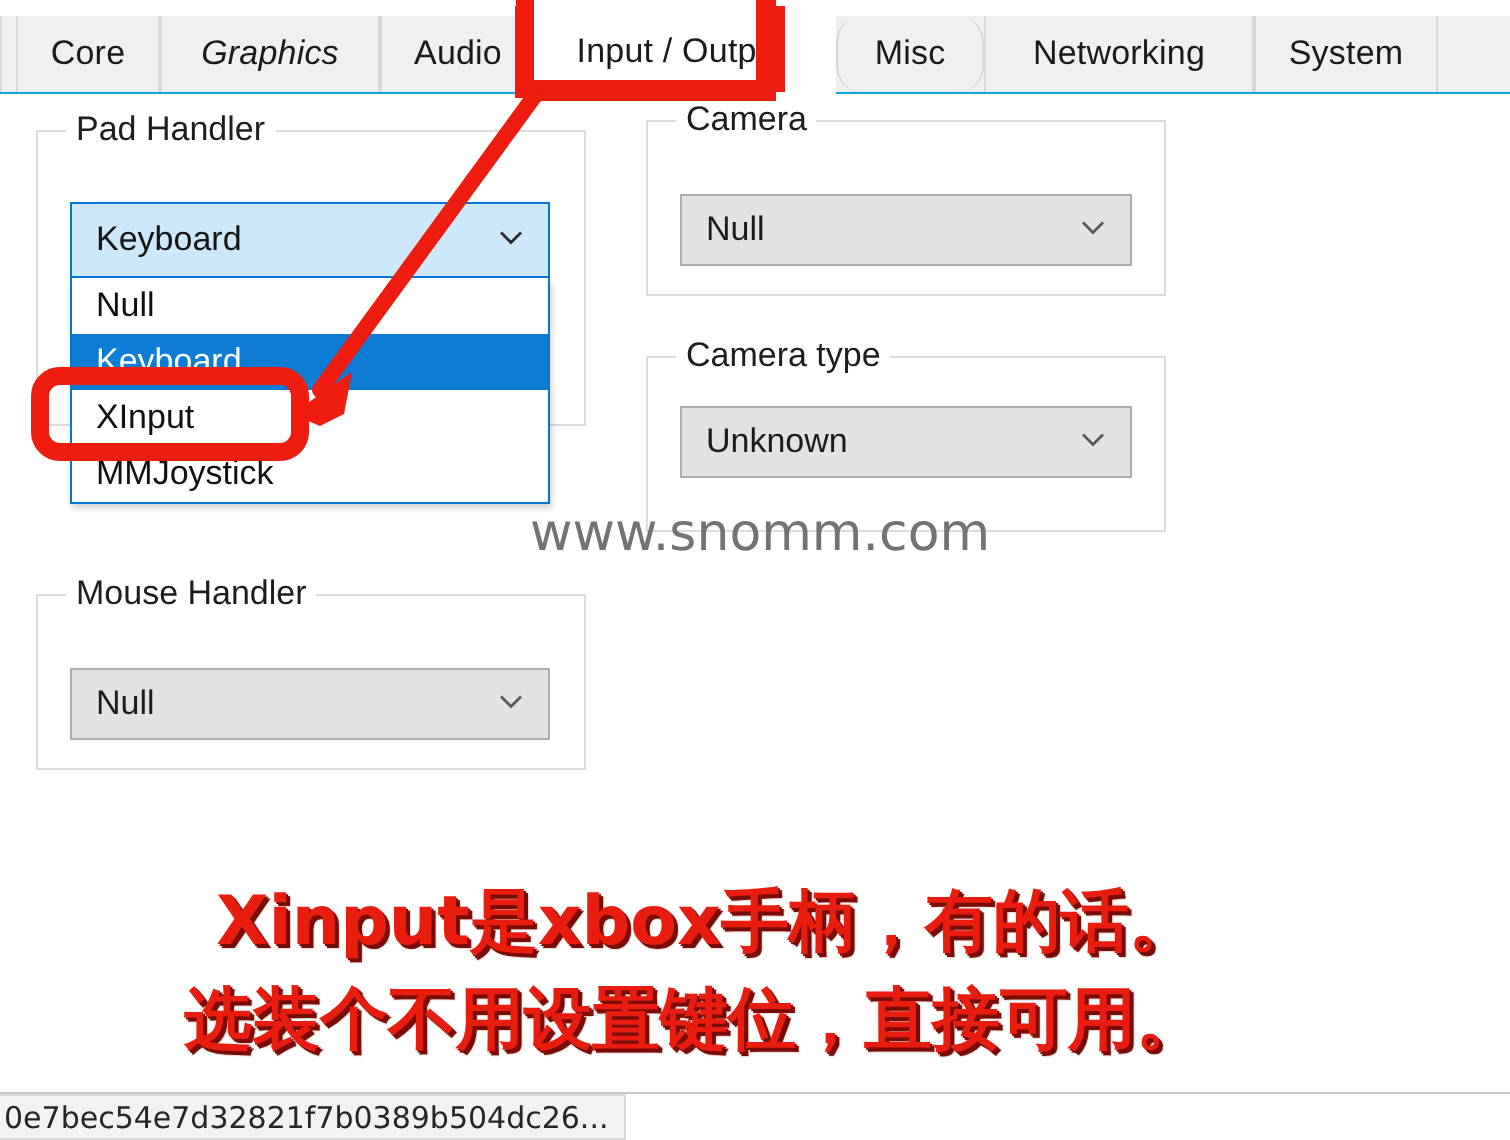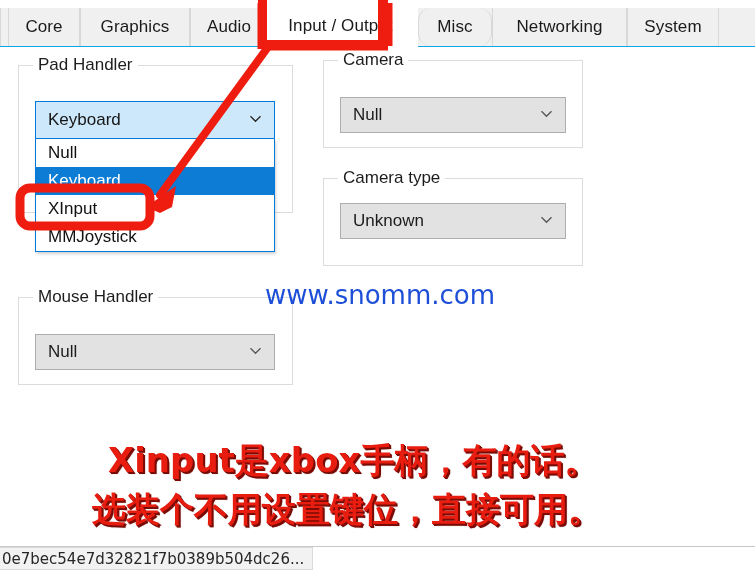--- a/index.html
+++ b/index.html
@@ -113,23 +113,23 @@
     box-sizing:border-box;
   }
   .dd-item.highlight{
     background:#0c7cd5;
     color:#ffffff;
   }
 
   
   .watermark{
     position:absolute;
-    left:265px;top:280px;
+    left:265px;top:252px;
     font-size:26px;
-    color:#1d4ed8;
+    color:#737373;
     letter-spacing:0px;
     font-family:"DejaVu Sans",sans-serif;
     white-space:nowrap;
     z-index:9;
   }
 
   
   .overlay{
     position:absolute;left:0;top:0;width:755px;height:570px;
     pointer-events:none;z-index:30;
@@ -180,21 +180,21 @@
 
 <div id="root">
 
   <div class="tabstrip">
     <div class="strip-bg"></div>
     <div class="left-edge"></div>
 
     <div class="tab" style="left:8px;width:72px;">
         <span>Core</span>
       </div>
-    <div class="tab" style="left:80px;width:110px;">
+    <div class="tab" style="left:80px;width:110px;font-style:italic;">
         <span>Graphics</span>
       </div>
     <div class="tab" style="left:190px;width:78px;">
         <span>Audio</span>
       </div>
     <div class="tab selected" style="left:263px;width:155px;">
         <span>Input / Output</span>
       </div>
     <div class="tab" style="left:418px;width:74px;border-radius:13px;">
         <span>Misc</span>

